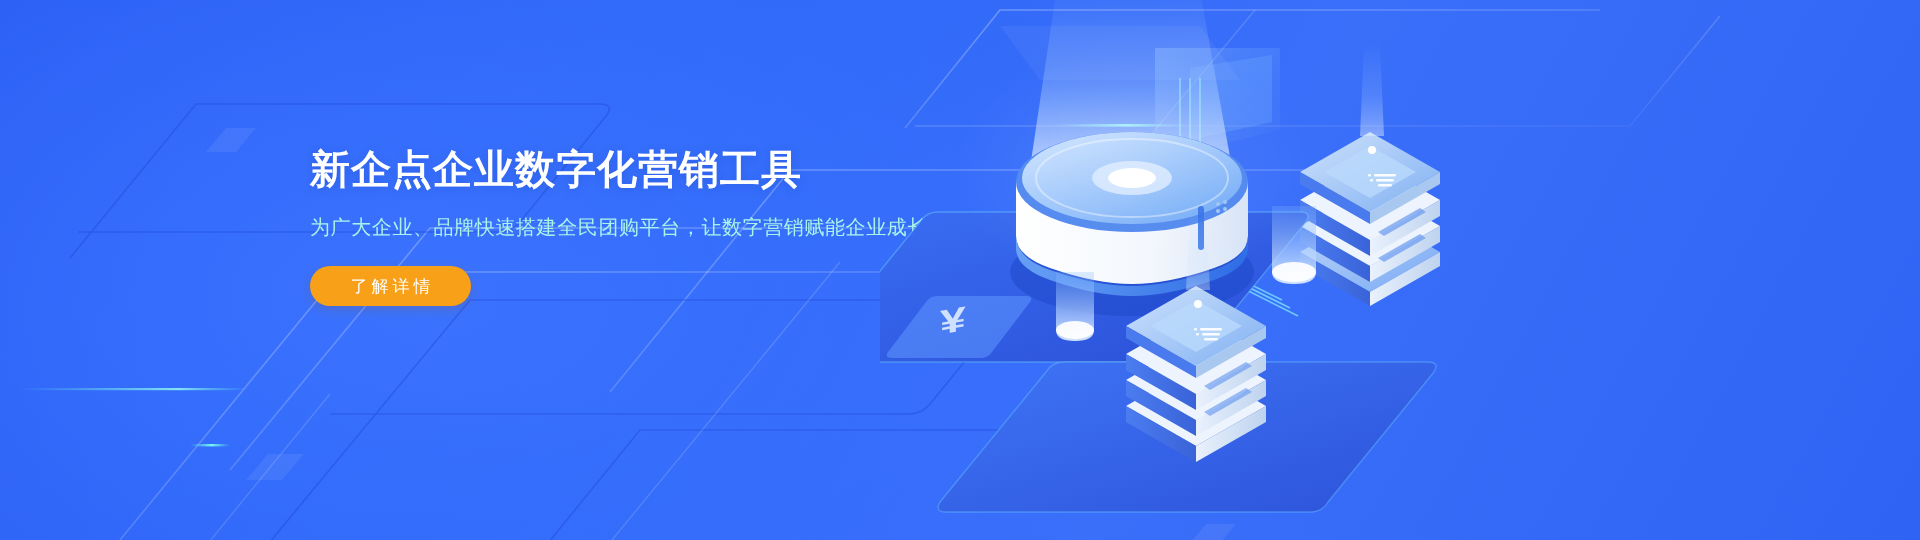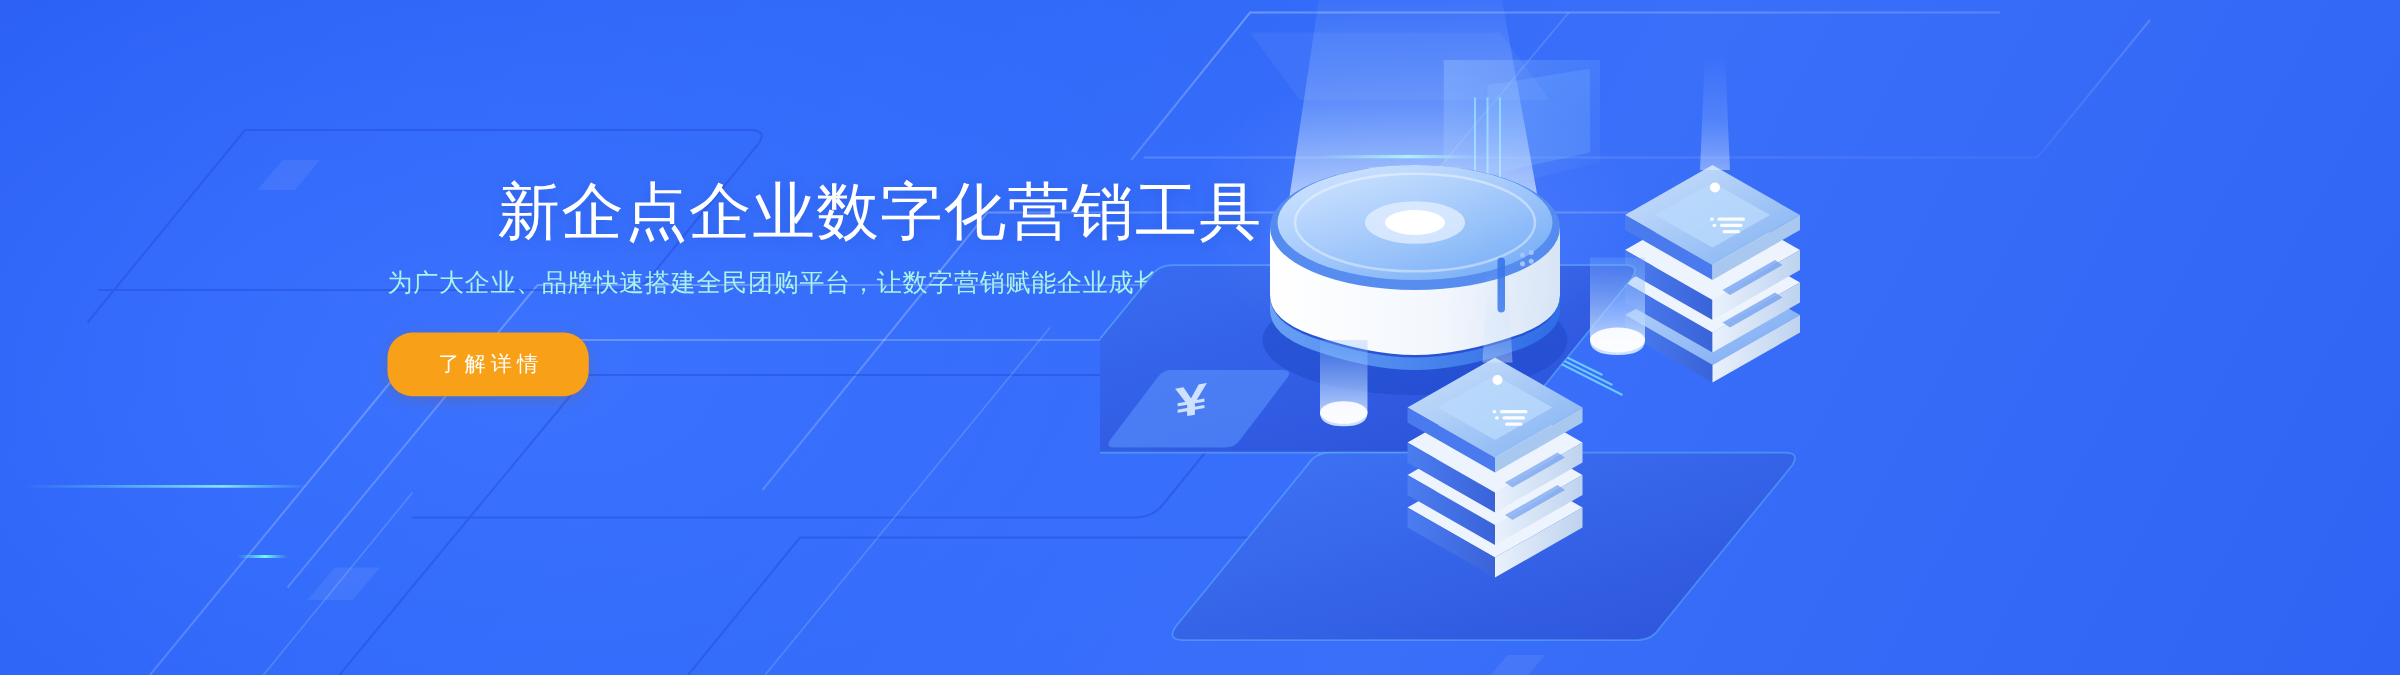--- a/index.html
+++ b/index.html
@@ -24,43 +24,42 @@
   .bg-layer { position:absolute; inset:0; pointer-events:none; }
   .bg-layer svg { display:block; width:1920px; height:540px; }
 
   
   .copy {
     position:absolute;
     left:310px; top:138px;
     width:700px;
   }
   .headline {
-    font-size:50px;
+    font-size:40px;
     line-height:62px;
-    font-weight:normal;
+    font-weight:bold;
     color:#ffffff;
     letter-spacing:1px;
     white-space:nowrap;
     text-shadow:0 2px 10px rgba(10,40,120,.18);
-    text-align:right;
   }
   .subline {
     margin-top:12px;
     font-size:20px;
     line-height:30px;
     color:#a9f3e8;
     letter-spacing:.6px;
     white-space:nowrap;
   }
   .cta {
     display:inline-flex;
     align-items:center;
     justify-content:center;
     margin-top:24px;
-    width:161px; height:51px;
+    width:161px; height:40px;
     border-radius:20px;
     background:#f7a018;
     color:#ffffff;
     font-size:17px;
     letter-spacing:4px;
     text-indent:4px;
     border:none;
     cursor:pointer;
     font-family:inherit;
     box-shadow:0 3px 12px rgba(160,90,0,.22);

